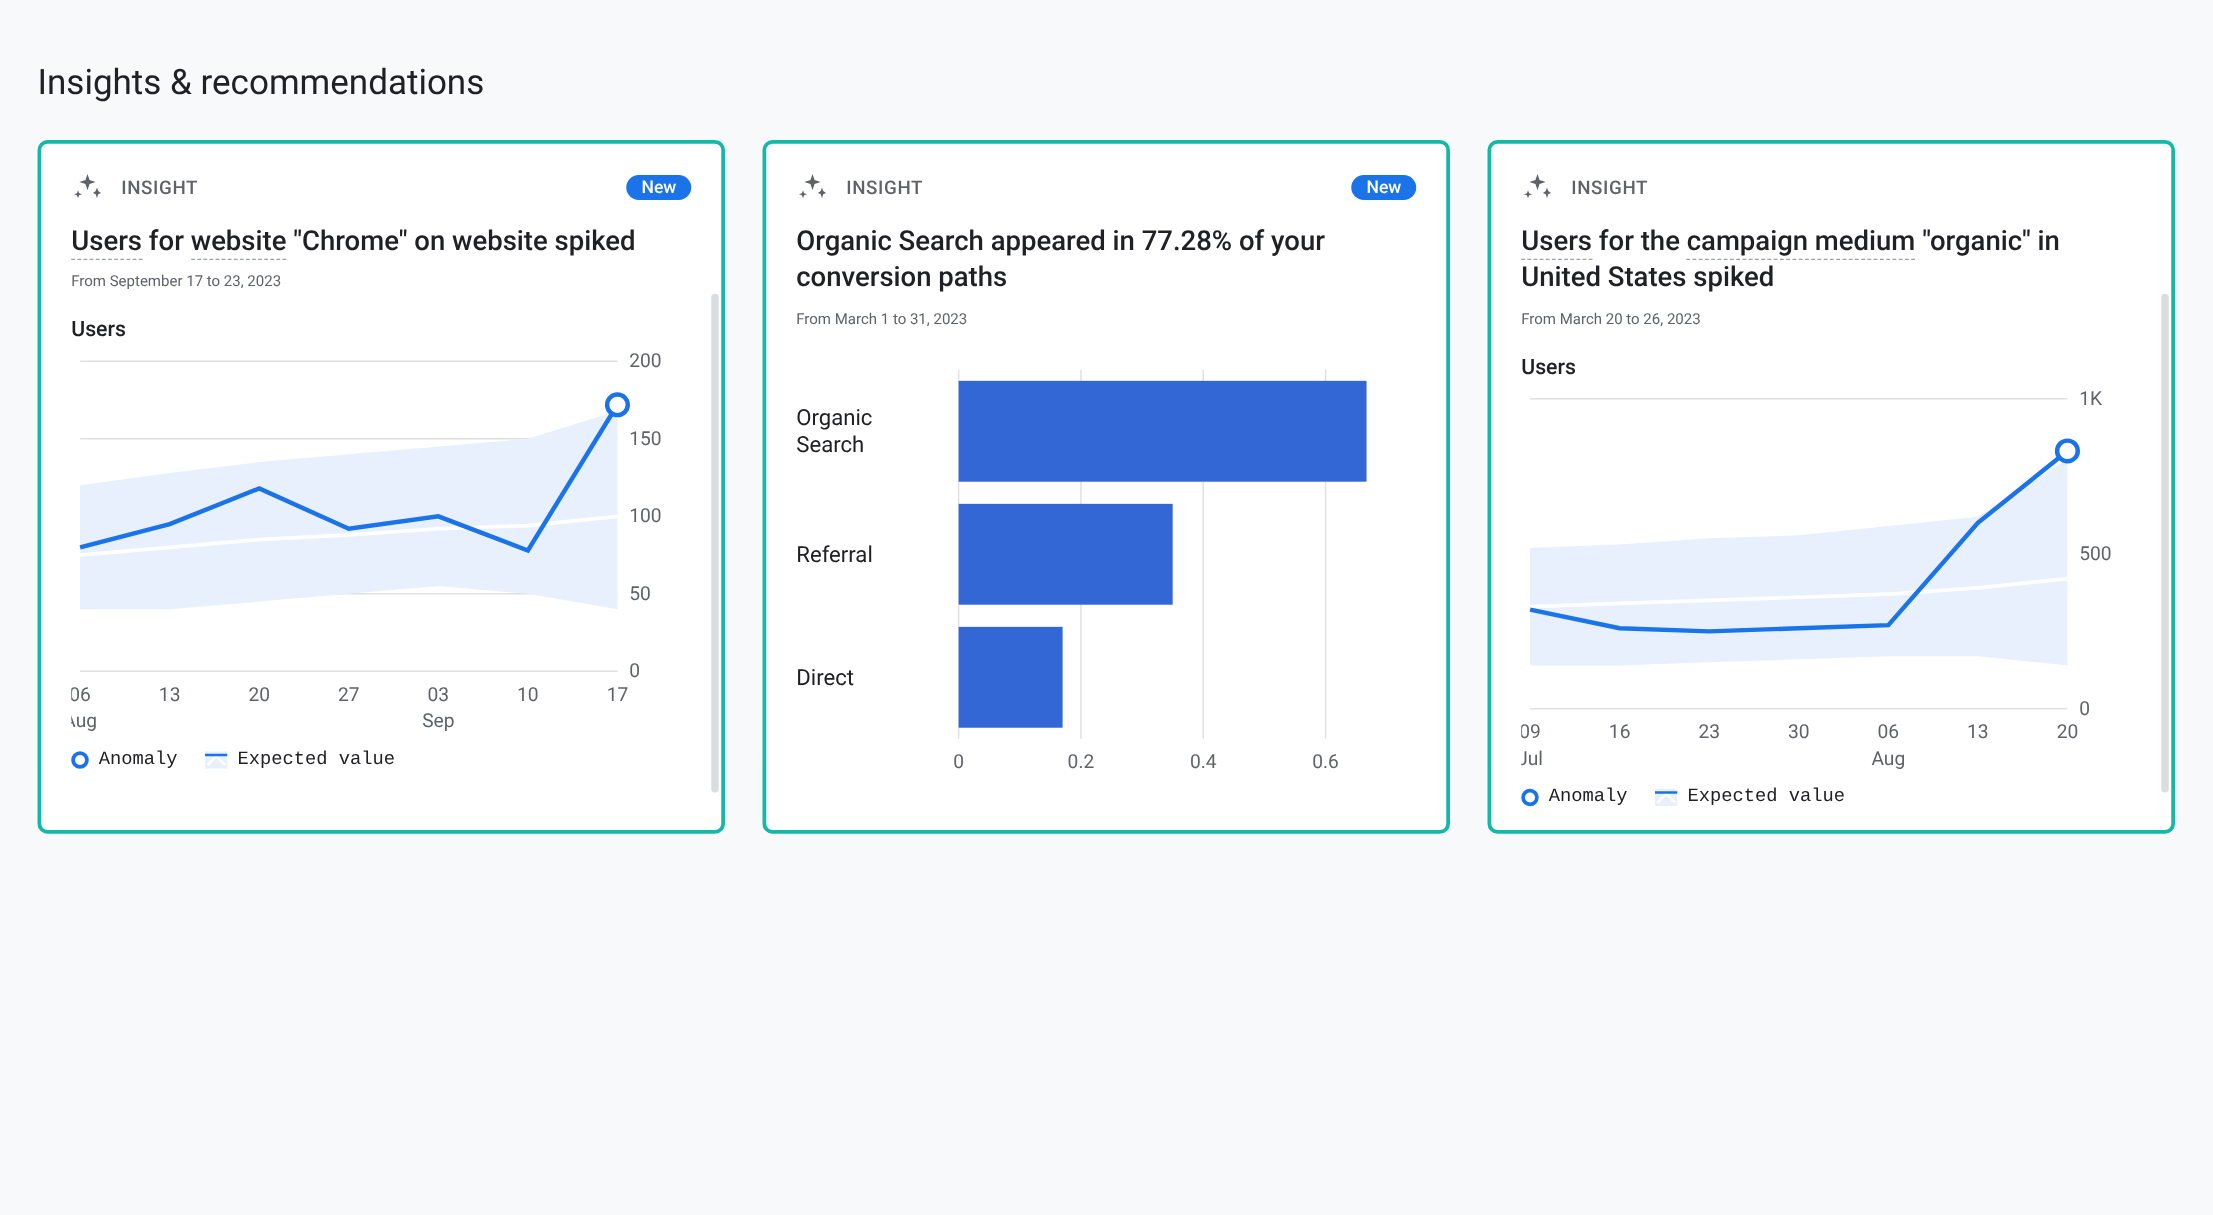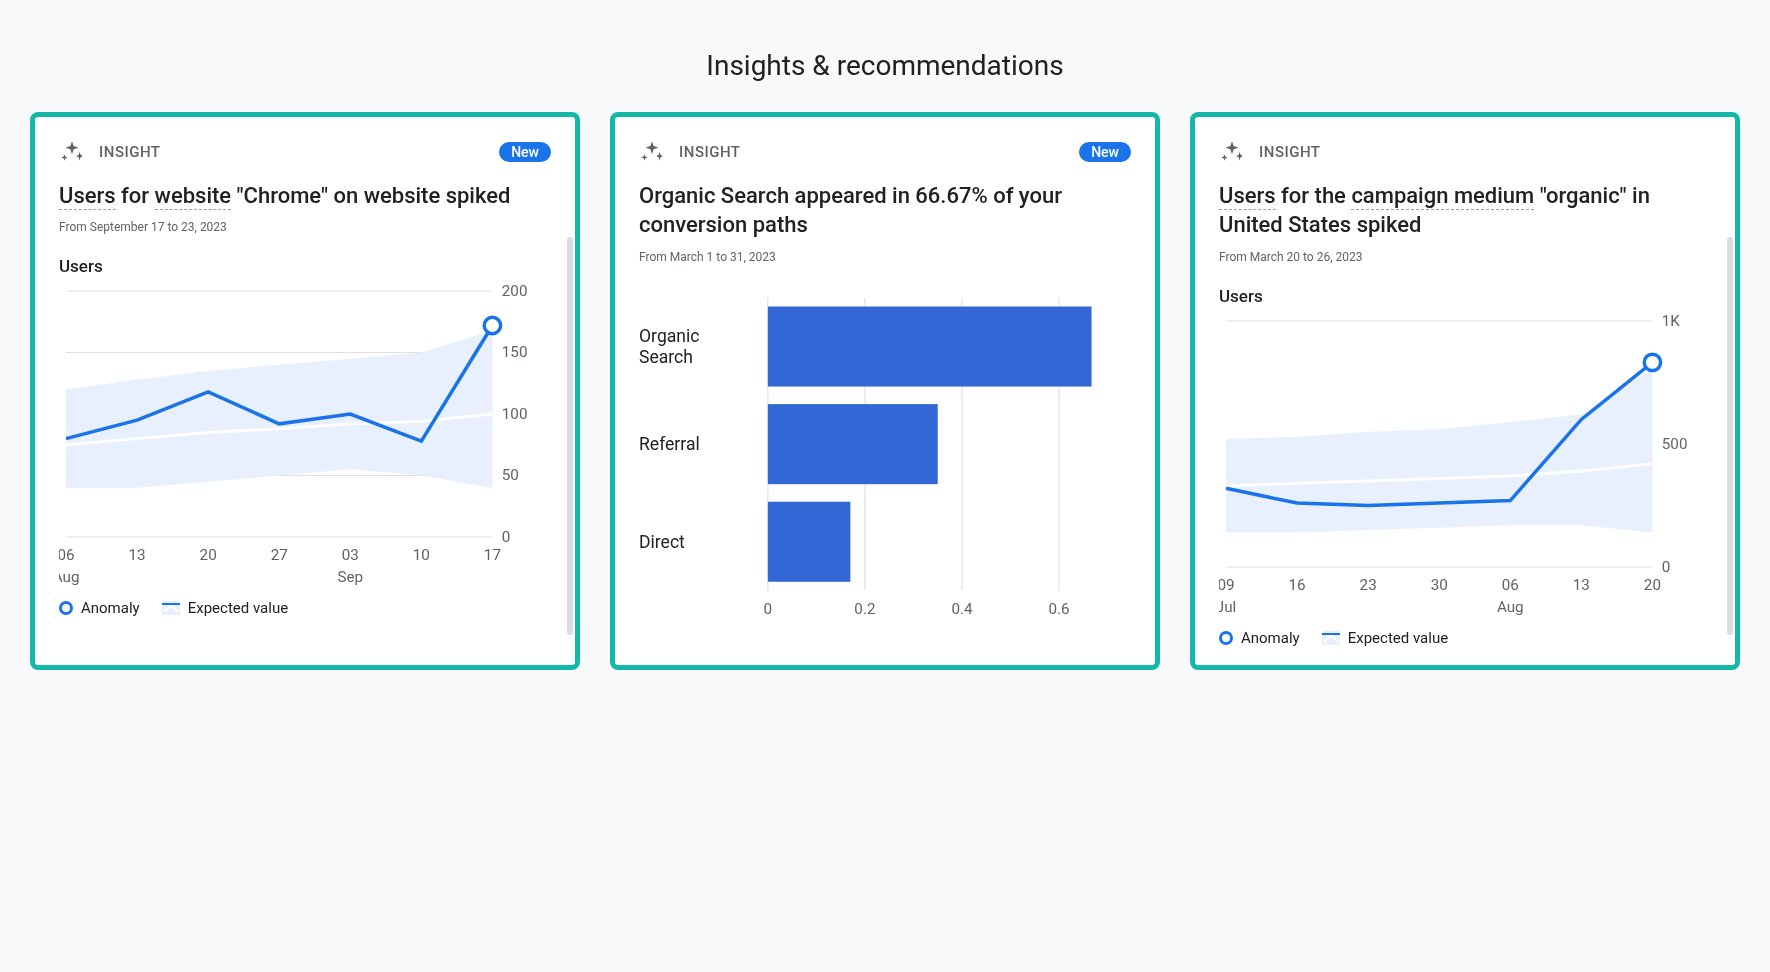--- a/index.html
+++ b/index.html
@@ -8,29 +8,28 @@
     font-family: 'Google Sans', Roboto, Arial, sans-serif;
     background: #f8f9fa;
     color: #202124;
     padding: 30px;
   }
   .page-title {
     font-size: 28px;
     font-weight: 400;
     color: #202124;
     margin-bottom: 30px;
-    text-align: center;
   }
   .cards-row {
     display: flex;
     gap: 30px;
   }
   .card {
     background: #fff;
-    border: 5px solid #14b8a6;
+    border: 3px solid #14b8a6;
     border-radius: 8px;
     flex: 1;
     padding: 22px 24px 18px 24px;
     position: relative;
     display: flex;
     flex-direction: column;
     min-width: 0;
   }
   .scroll-indicator {
     position: absolute;
@@ -96,20 +95,21 @@
   }
   .chart-wrap { width: 100%; }
   .chart-wrap svg { display:block; width:100%; height:auto; }
   .legend {
     display: flex;
     align-items: center;
     gap: 22px;
     font-size: 15px;
     color: #202124;
     margin-top: 10px;
+    font-family: Liberation Mono, monospace;
   }
   .legend-item { display:flex; align-items:center; gap:8px; }
   .legend-anomaly-marker {
     width: 14px; height: 14px; border-radius: 50%;
     border: 3px solid #1a73e8; background: #fff;
   }
   .legend-expected { display:inline-flex; }
   .legend-expected svg { display:block; }
   text.axis { fill:#5f6368; font-size:13px; font-family:inherit; }
 </style>
@@ -182,21 +182,21 @@
   <div class="card">
     <div class="card-header">
       <span class="sparkle-icon">
         <svg width="26" height="26" viewBox="0 0 24 24">
             <path d="M12 2l1.5 4.5L18 8l-4.5 1.5L12 14l-1.5-4.5L6 8l4.5-1.5L12 2zm7 10l.9 2.6L22 16l-2.1.9L19 20l-.9-3.1L16 16l2.1-1.4L19 12zM5 14l.8 2.2L8 17l-2.2.8L5 20l-.8-2.2L2 17l2.2-.8L5 14z"></path>
           </svg>
       </span>
       <span class="insight-label">INSIGHT</span>
       <span class="new-badge">New</span>
     </div>
-    <h2 class="card-title">Organic Search appeared in 66.67% of your conversion paths</h2>
+    <h2 class="card-title">Organic Search appeared in 77.28% of your conversion paths</h2>
     <div class="date-range">From March 1 to 31, 2023</div>
     <div class="chart-wrap">
         <svg viewBox="0 0 420 290">
           <line x1="110" y1="10" x2="110" y2="260" stroke="#e0e0e0"></line>
           <text class="axis" x="110" y="280" text-anchor="middle">0</text>
           <line x1="192.8571428571429" y1="10" x2="192.8571428571429" y2="260" stroke="#e0e0e0"></line>
           <text class="axis" x="192.8571428571429" y="280" text-anchor="middle">0.2</text>
           <line x1="275.7142857142858" y1="10" x2="275.7142857142858" y2="260" stroke="#e0e0e0"></line>
           <text class="axis" x="275.7142857142858" y="280" text-anchor="middle">0.4</text>
           <line x1="358.57142857142856" y1="10" x2="358.57142857142856" y2="260" stroke="#e0e0e0"></line>

